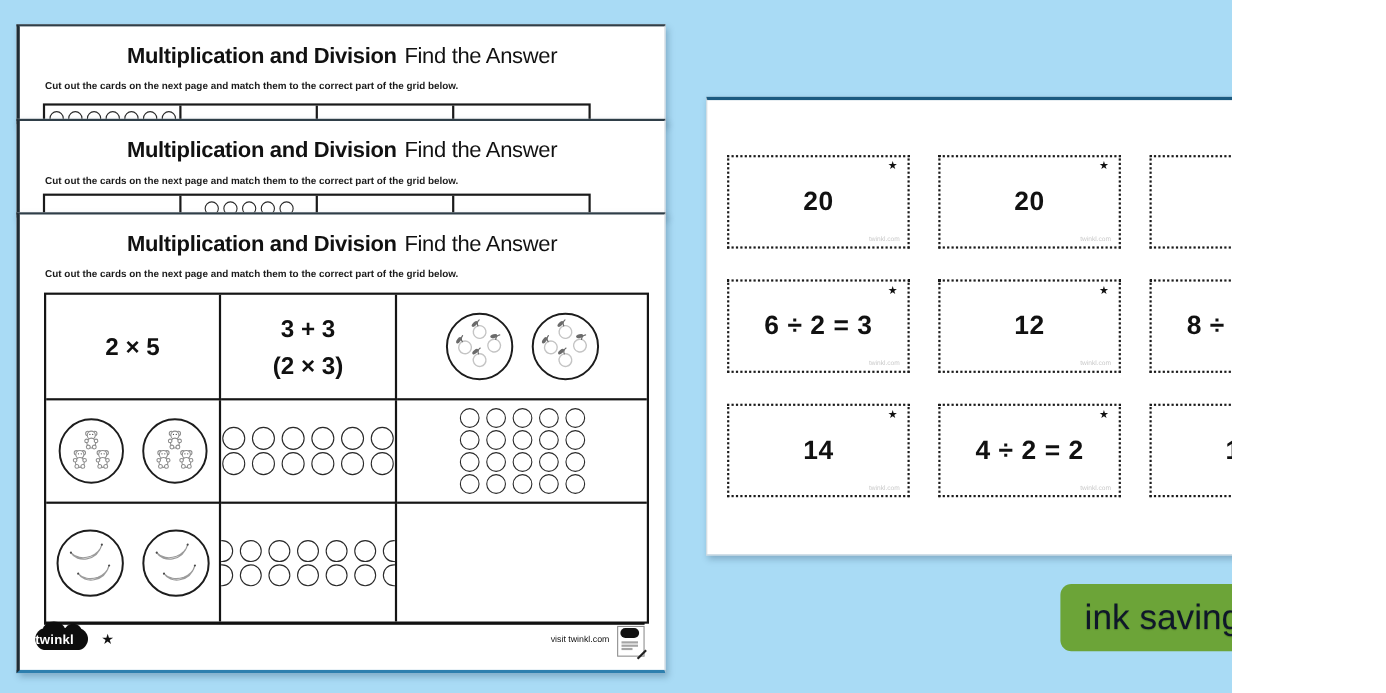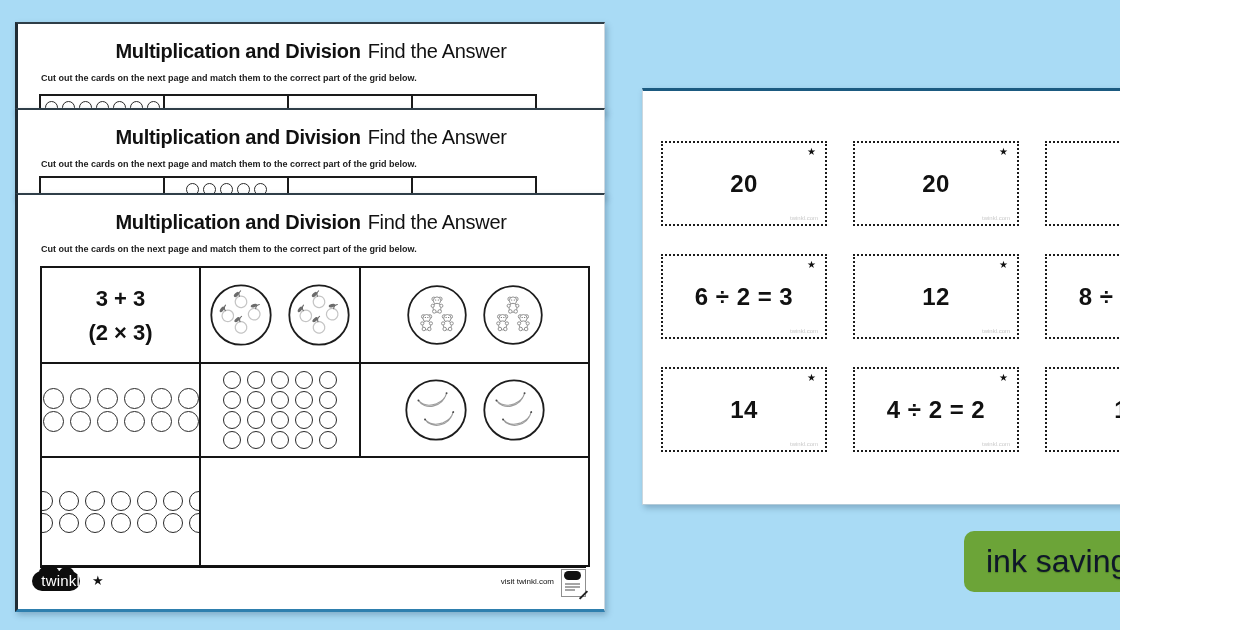--- a/index.html
+++ b/index.html
@@ -45,22 +45,22 @@
   
   .dot-row{display:flex;gap:6px;margin:2px 0;justify-content:center}
   .mini-dots .dot-row{gap:4px;margin:0}
   .dot{display:inline-block;border:1.7px solid #2a2a2a;border-radius:50%;background:#fff;box-sizing:border-box}
 
   
   .footer-rule{position:absolute;left:22px;top:371px;width:546px;height:2px;background:#111}
   .tw-logo{position:absolute;left:14px;top:376px;width:48px;height:20px;background:#0d0d0d;border-radius:11px}
   .tw-logo::before{content:"";position:absolute;top:-6px;left:7px;width:20px;height:15px;background:#0d0d0d;border-radius:50%}
   .tw-logo::after{content:"";position:absolute;top:-4px;right:6px;width:15px;height:12px;background:#0d0d0d;border-radius:50%}
-  .tw-logo span{position:relative;z-index:1;display:block;text-align:right;color:#fff;font-size:15px;
-                font-weight:400;line-height:20px;letter-spacing:.2px}
+  .tw-logo span{position:relative;z-index:1;display:block;text-align:left;color:#fff;font-size:12px;
+                font-weight:700;line-height:20px;letter-spacing:.2px}
   .footer-star{position:absolute;left:74px;top:379px;font-size:13px;line-height:13px;color:#111}
   .visit{position:absolute;top:382px;right:50px;font-size:8px;font-weight:400;color:#111}
   .quality-badge{position:absolute;top:374px;right:18px;width:23px;height:26px;border:1px solid #8f8f8f;background:#fff}
   .qb-cloud{position:absolute;top:1px;left:2px;width:17px;height:9px;background:#111;border-radius:5px}
   .qb-line{position:absolute;left:3px;width:15px;height:1.5px;background:#a5a5a5}
   .qb-pen{position:absolute;right:-4px;bottom:0;width:11px;height:2px;background:#222;transform:rotate(-45deg)}
 
   
   .cards-wrap{position:absolute;left:18px;top:50px;display:grid;grid-template-columns:repeat(3,166px);
               grid-auto-rows:85px;column-gap:26px;row-gap:28px}
@@ -141,20 +141,23 @@
   </div>
 
   <div id="page-front" class="page left-stack">
     <div class="ws-title">
       <span class="tb">Multiplication and Division</span><span class="tr">Find the Answer</span>
     </div>
     <div class="ws-sub">Cut out the cards on the next page and match them to the correct part of the grid below.</div>
 
     <div class="main-grid">
 
+      <div class="cell">
+        <div class="line">2 × 5</div>
+      </div>
 
       <div class="cell">
         <div class="line">3 + 3</div>
         <div class="line">(2 × 3)</div>
       </div>
 
       <div class="cell">
         <div class="groups">
           <svg class="grp" viewBox="-40 -40 80 80" width="66" height="66">
             <circle r="36" class="grp-ring"></circle>

